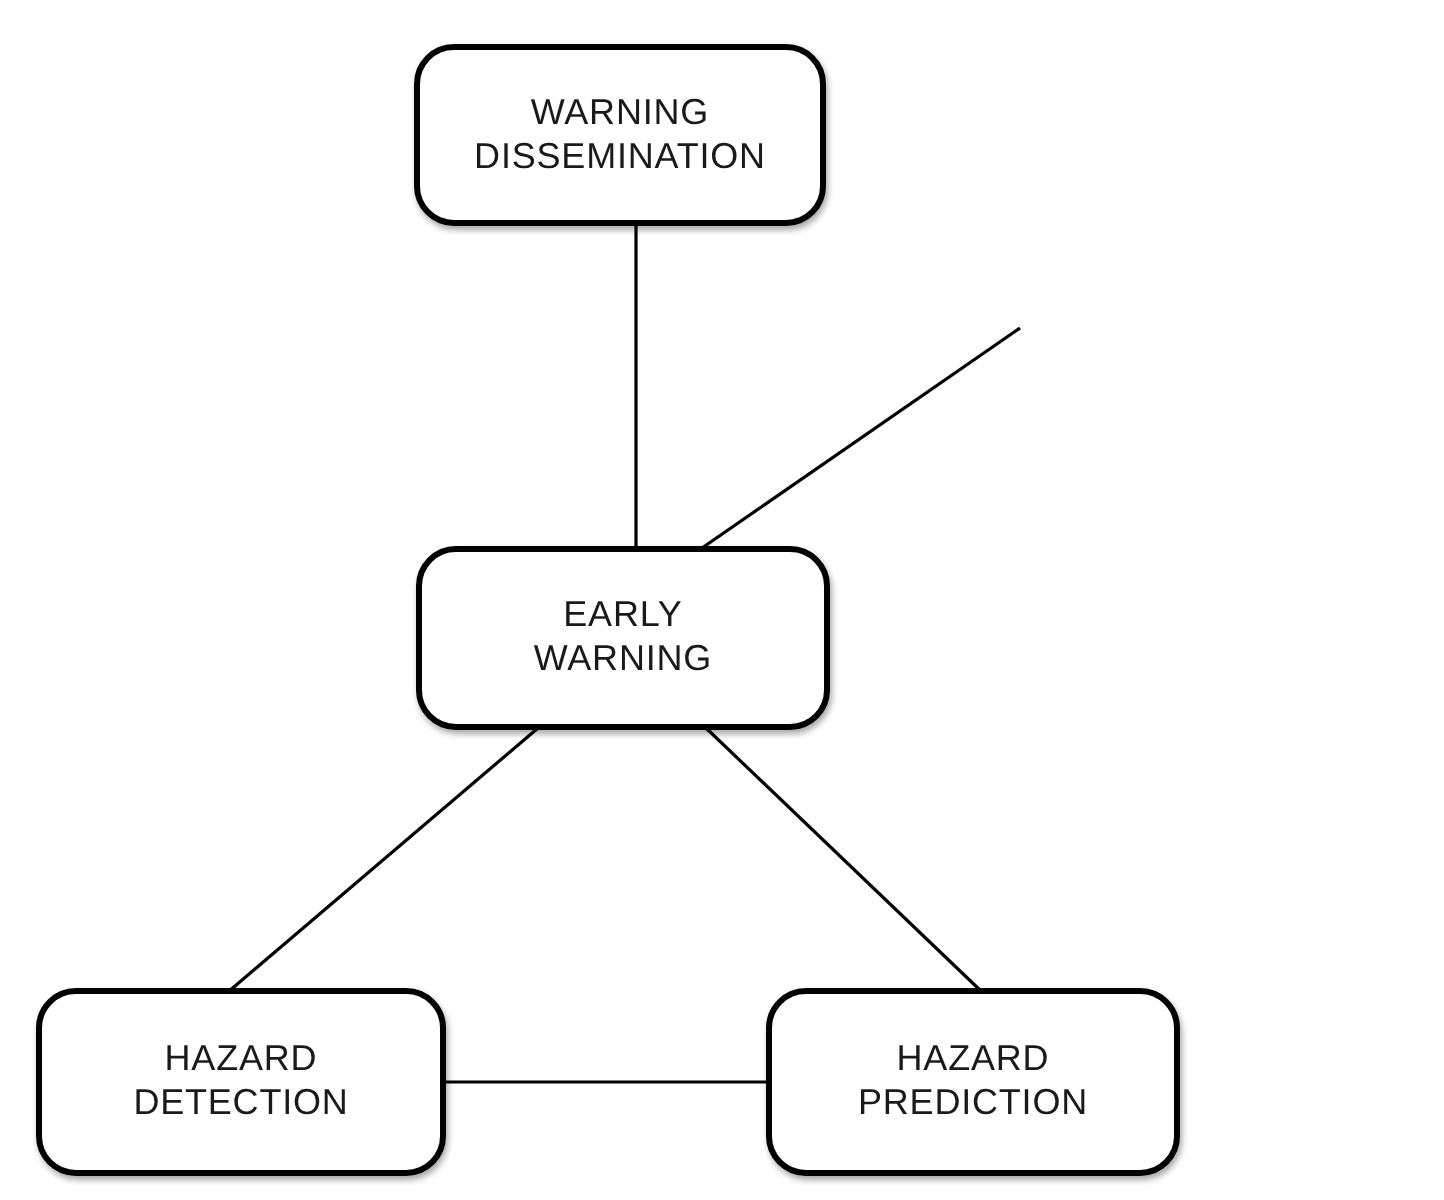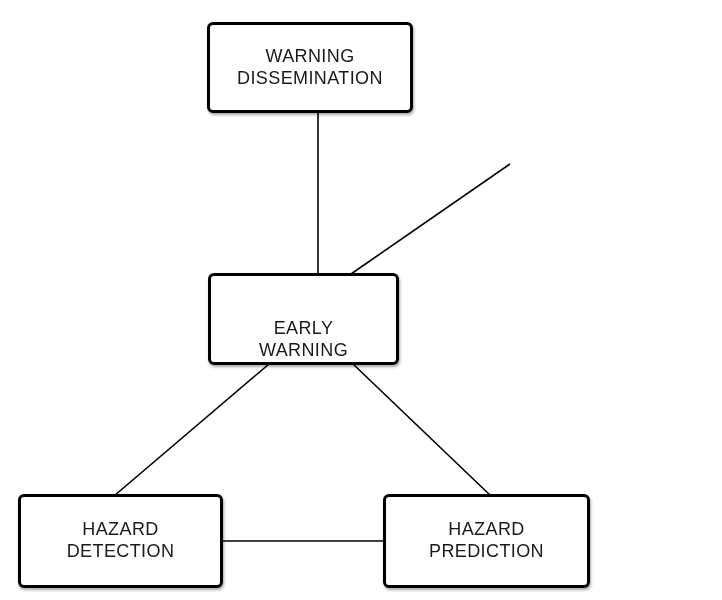--- a/index.html
+++ b/index.html
@@ -24,41 +24,41 @@
   }
   .edges line {
     stroke: var(--edge, #000000);
     stroke-width: 1.6;
   }
   .node {
     position: absolute;
     box-sizing: border-box;
     background: #ffffff;
     border: 3px solid var(--node-border, #000000);
-    border-radius: 6px;
+    border-radius: 20px;
     display: flex;
     align-items: center;
     justify-content: center;
     text-align: center;
     font-size: 18px;
     line-height: 1.22;
     letter-spacing: 0.4px;
     color: var(--node-text, #1a1a1a);
     box-shadow: 1px 2px 3px rgba(0,0,0,0.35);
   }
   .node .label {
     white-space: pre-line;
   }
   .node.accent {
     border-color: var(--accent-red, #e33b1e);
     color: var(--accent-red, #e33b1e);
   }
   .node.n-warning-dissemination { left: 207px; top: 22px;  width: 206px; height: 91px; }
   .node.n-disaster-reduction    { left: 509px; top: 113px; width: 204px; height: 97px; }
-  .node.n-early-warning         { left: 208px; top: 273px; width: 191px; height: 92px; align-items: flex-end; }
+  .node.n-early-warning         { left: 208px; top: 273px; width: 207px; height: 92px; }
   .node.n-hazard-detection      { left: 18px;  top: 494px; width: 205px; height: 94px; }
   .node.n-hazard-prediction     { left: 383px; top: 494px; width: 207px; height: 94px; }
 </style>
 </head>
 <body>
 
 <div class="canvas">
 
   <svg class="edges" viewBox="0 0 722 600" xmlns="http://www.w3.org/2000/svg">
     <line x1="318" y1="112" x2="318" y2="274"></line>

